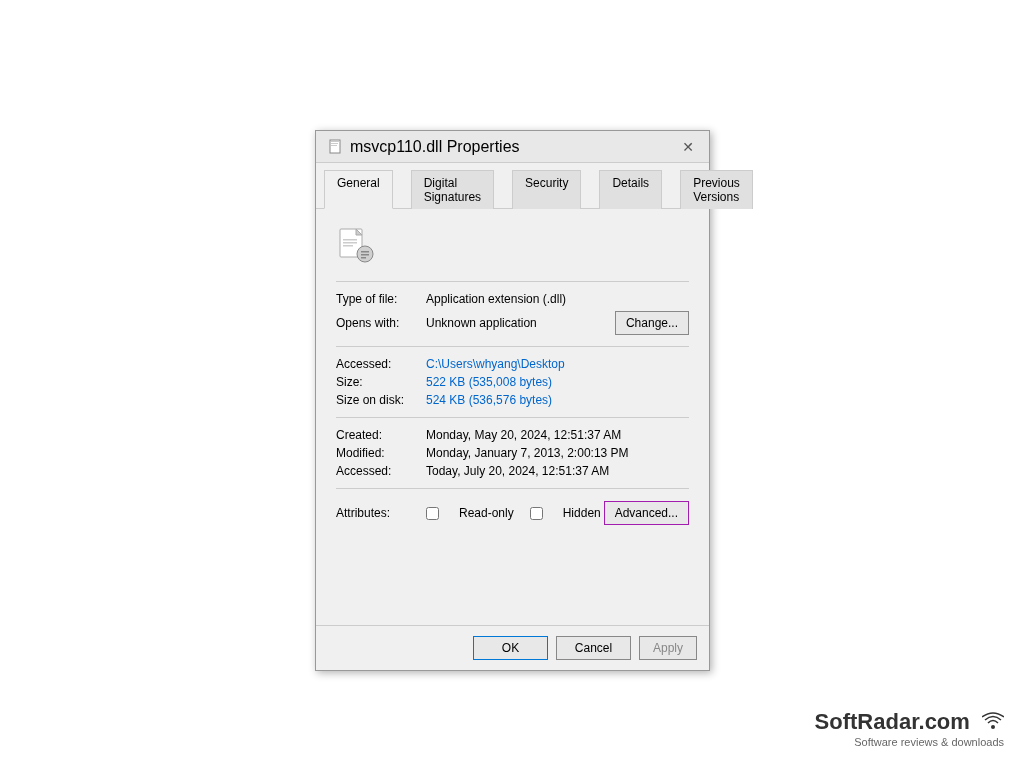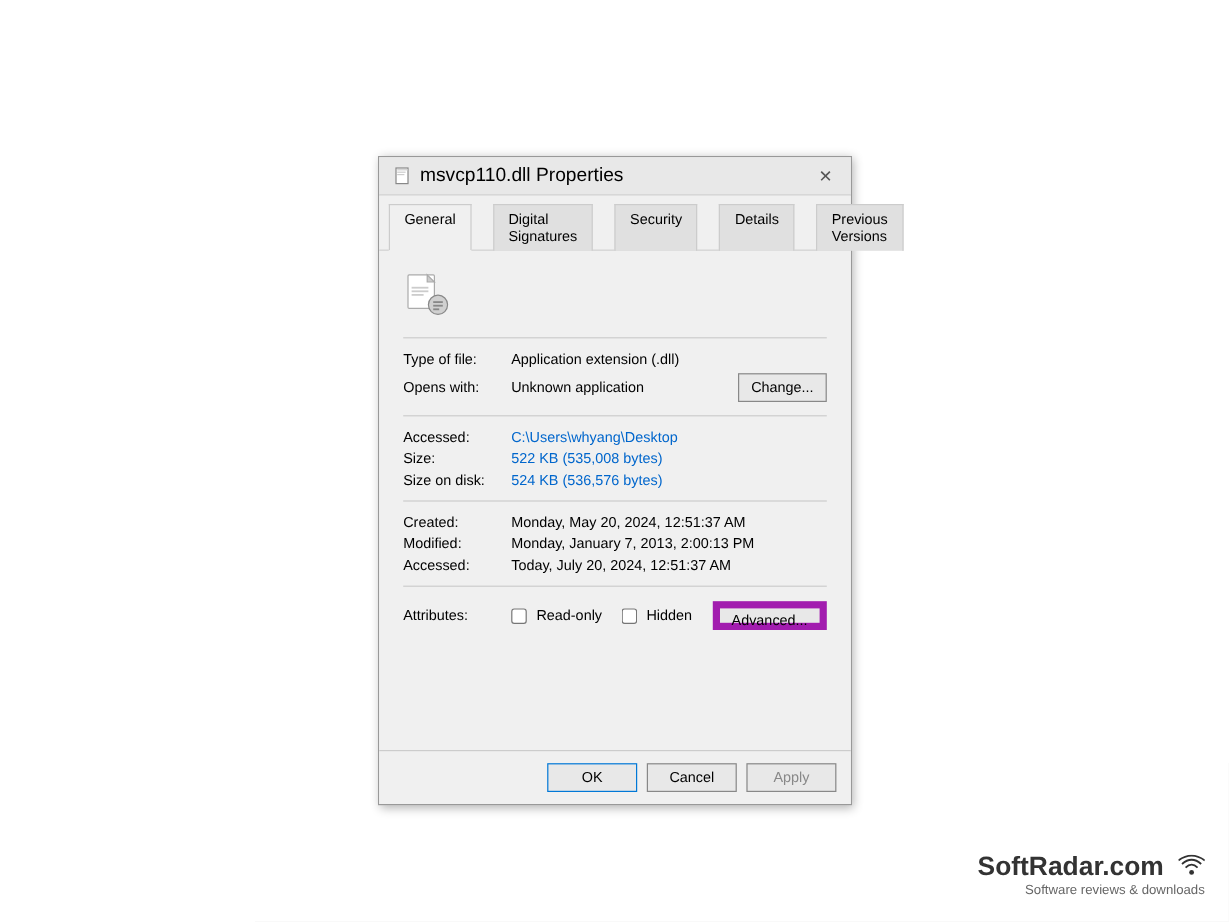--- a/index.html
+++ b/index.html
@@ -191,34 +191,34 @@
     .checkbox-group {
       display: flex;
       align-items: center;
       gap: 16px;
       flex: 1;
     }
 
     .checkbox-item {
       display: flex;
       align-items: center;
-      gap: 8px;
+      gap: 20px;
       cursor: pointer;
     }
 
     .checkbox-item input[type="checkbox"] {
       width: 13px;
       height: 13px;
       cursor: pointer;
     }
 
     .advanced-btn {
       padding: 3px 10px;
       background: #e8e8e8;
-      border: 6px solid #a21caf;
+      border: 1px solid #a21caf;
       cursor: pointer;
       font-size: 12px;
       height: 24px;
     }
 
     .spacer {
       height: 80px;
     }
 
     .button-bar {
@@ -242,21 +242,21 @@
     .btn-cancel {
       width: 75px;
       height: 24px;
       background: #e8e8e8;
       border: 1px solid #888;
       cursor: pointer;
       font-size: 12px;
     }
 
     .btn-apply {
-      width: 75px;
+      width: 58px;
       height: 24px;
       background: #e8e8e8;
       border: 1px solid #888;
       cursor: pointer;
       font-size: 12px;
       color: #888;
     }
 
     .watermark {
       position: absolute;

